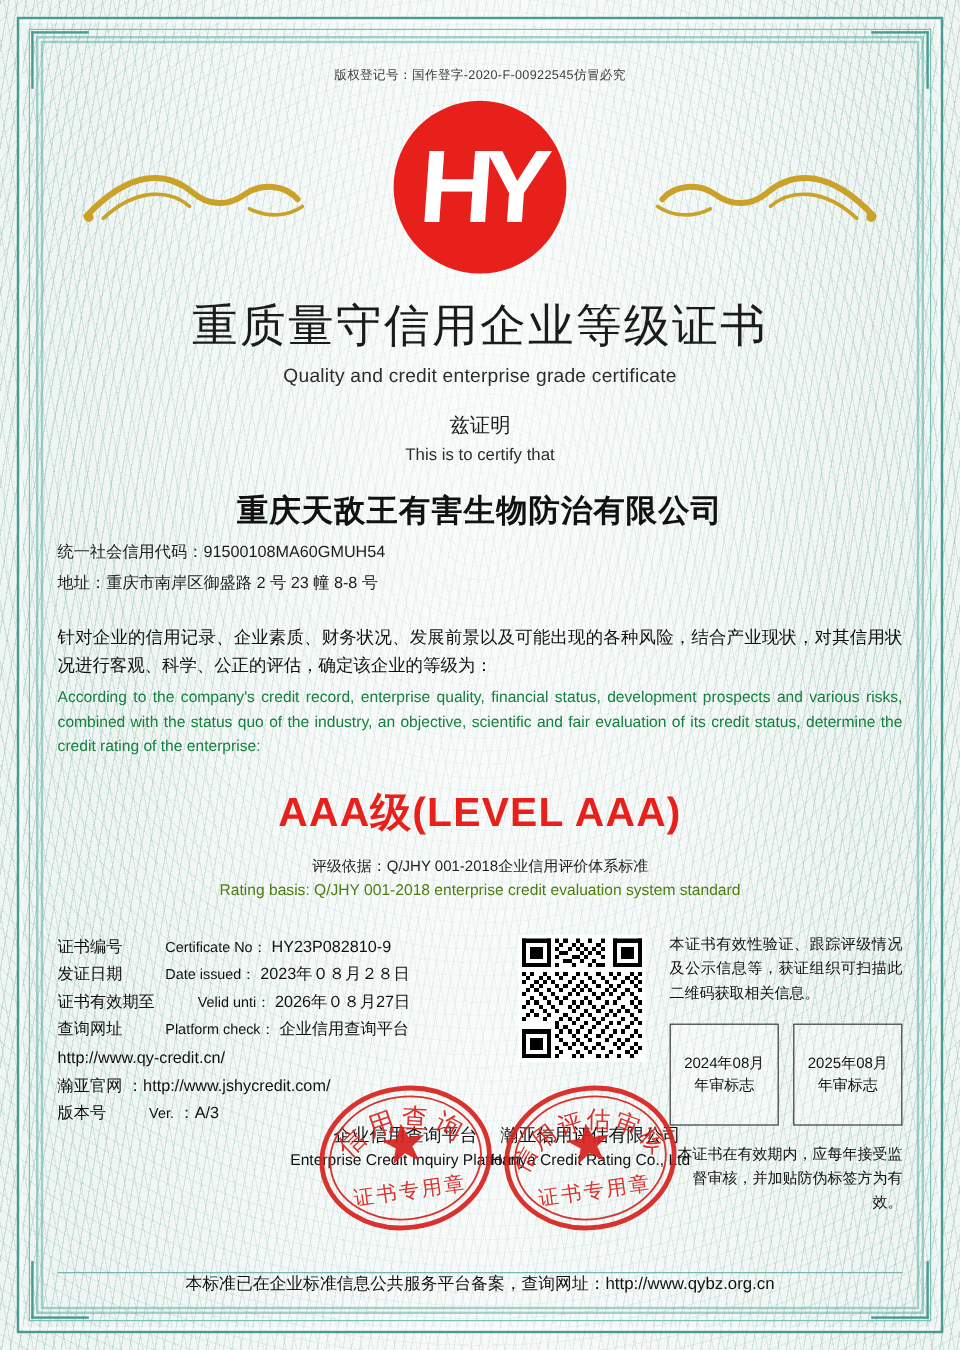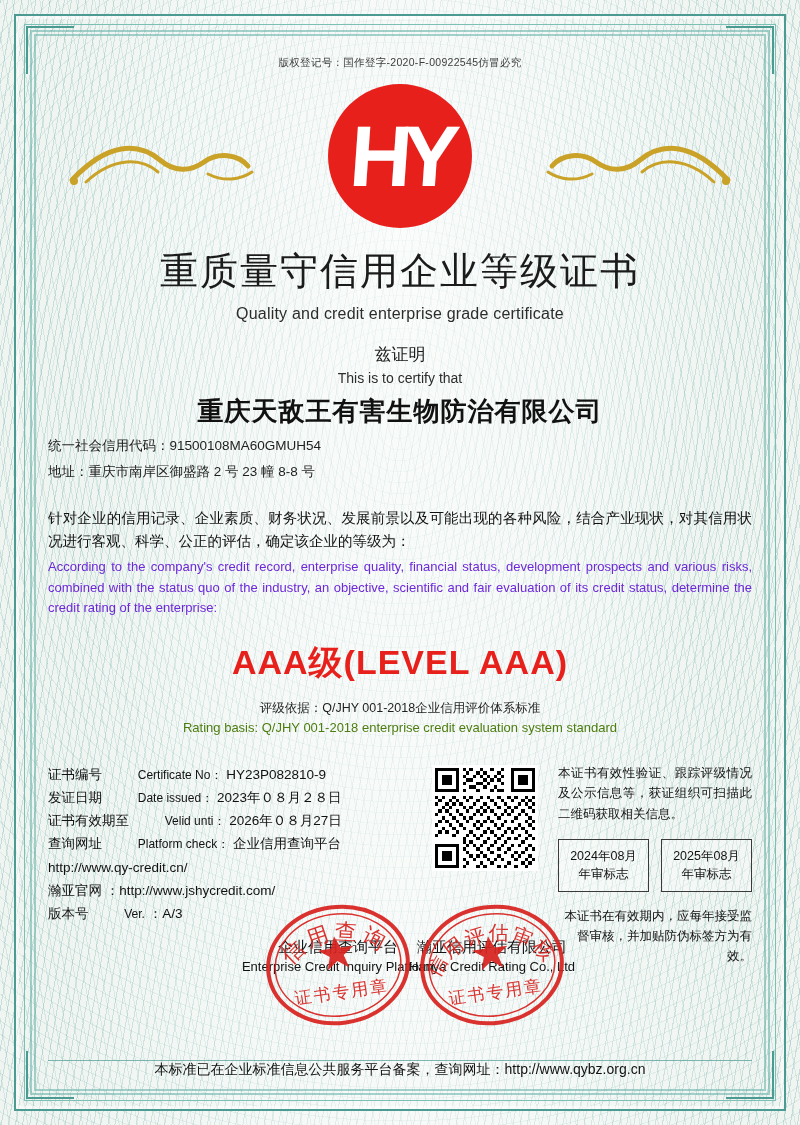--- a/index.html
+++ b/index.html
@@ -133,40 +133,40 @@
     text-align: center;
     font-size: 14px;
     color: #2c2c2c;
     margin-top: 4px;
   }
   .company {
     text-align: center;
     font-size: 26px;
     font-weight: bold;
     color: #111;
-    margin-top: 8px;
+    margin-top: 22px;
     letter-spacing: 1px;
   }
   .meta-line {
     font-size: 13.5px;
     color: #1e1e1e;
     margin-top: 8px;
   }
 
   .para {
     margin-top: 26px;
     font-size: 14.5px;
     color: #111;
     line-height: 1.6;
     text-align: justify;
   }
   .para-en {
     margin-top: 4px;
     font-size: 13px;
-    color: #6d28d9;
+    color: #15803d;
     line-height: 1.55;
     text-align: justify;
   }
 
   .level {
     text-align: center;
     font-size: 34px;
     font-weight: bold;
     color: #e8201c;
     margin-top: 22px;
@@ -224,21 +224,21 @@
   }
   .stamp-boxes {
     display: flex;
     gap: 12px;
     margin-top: 14px;
   }
   .stamp-box {
     flex: 1;
     border: 1px solid #3a3a3a;
     text-align: center;
-    padding: 7px 2px;
+    padding: 23px 2px;
     font-size: 12.5px;
     line-height: 1.5;
     background: rgba(255,255,255,0.25);
   }
   .right-foot {
     margin-top: 14px;
     text-align: right;
     font-size: 12.5px;
     line-height: 1.6;
   }

